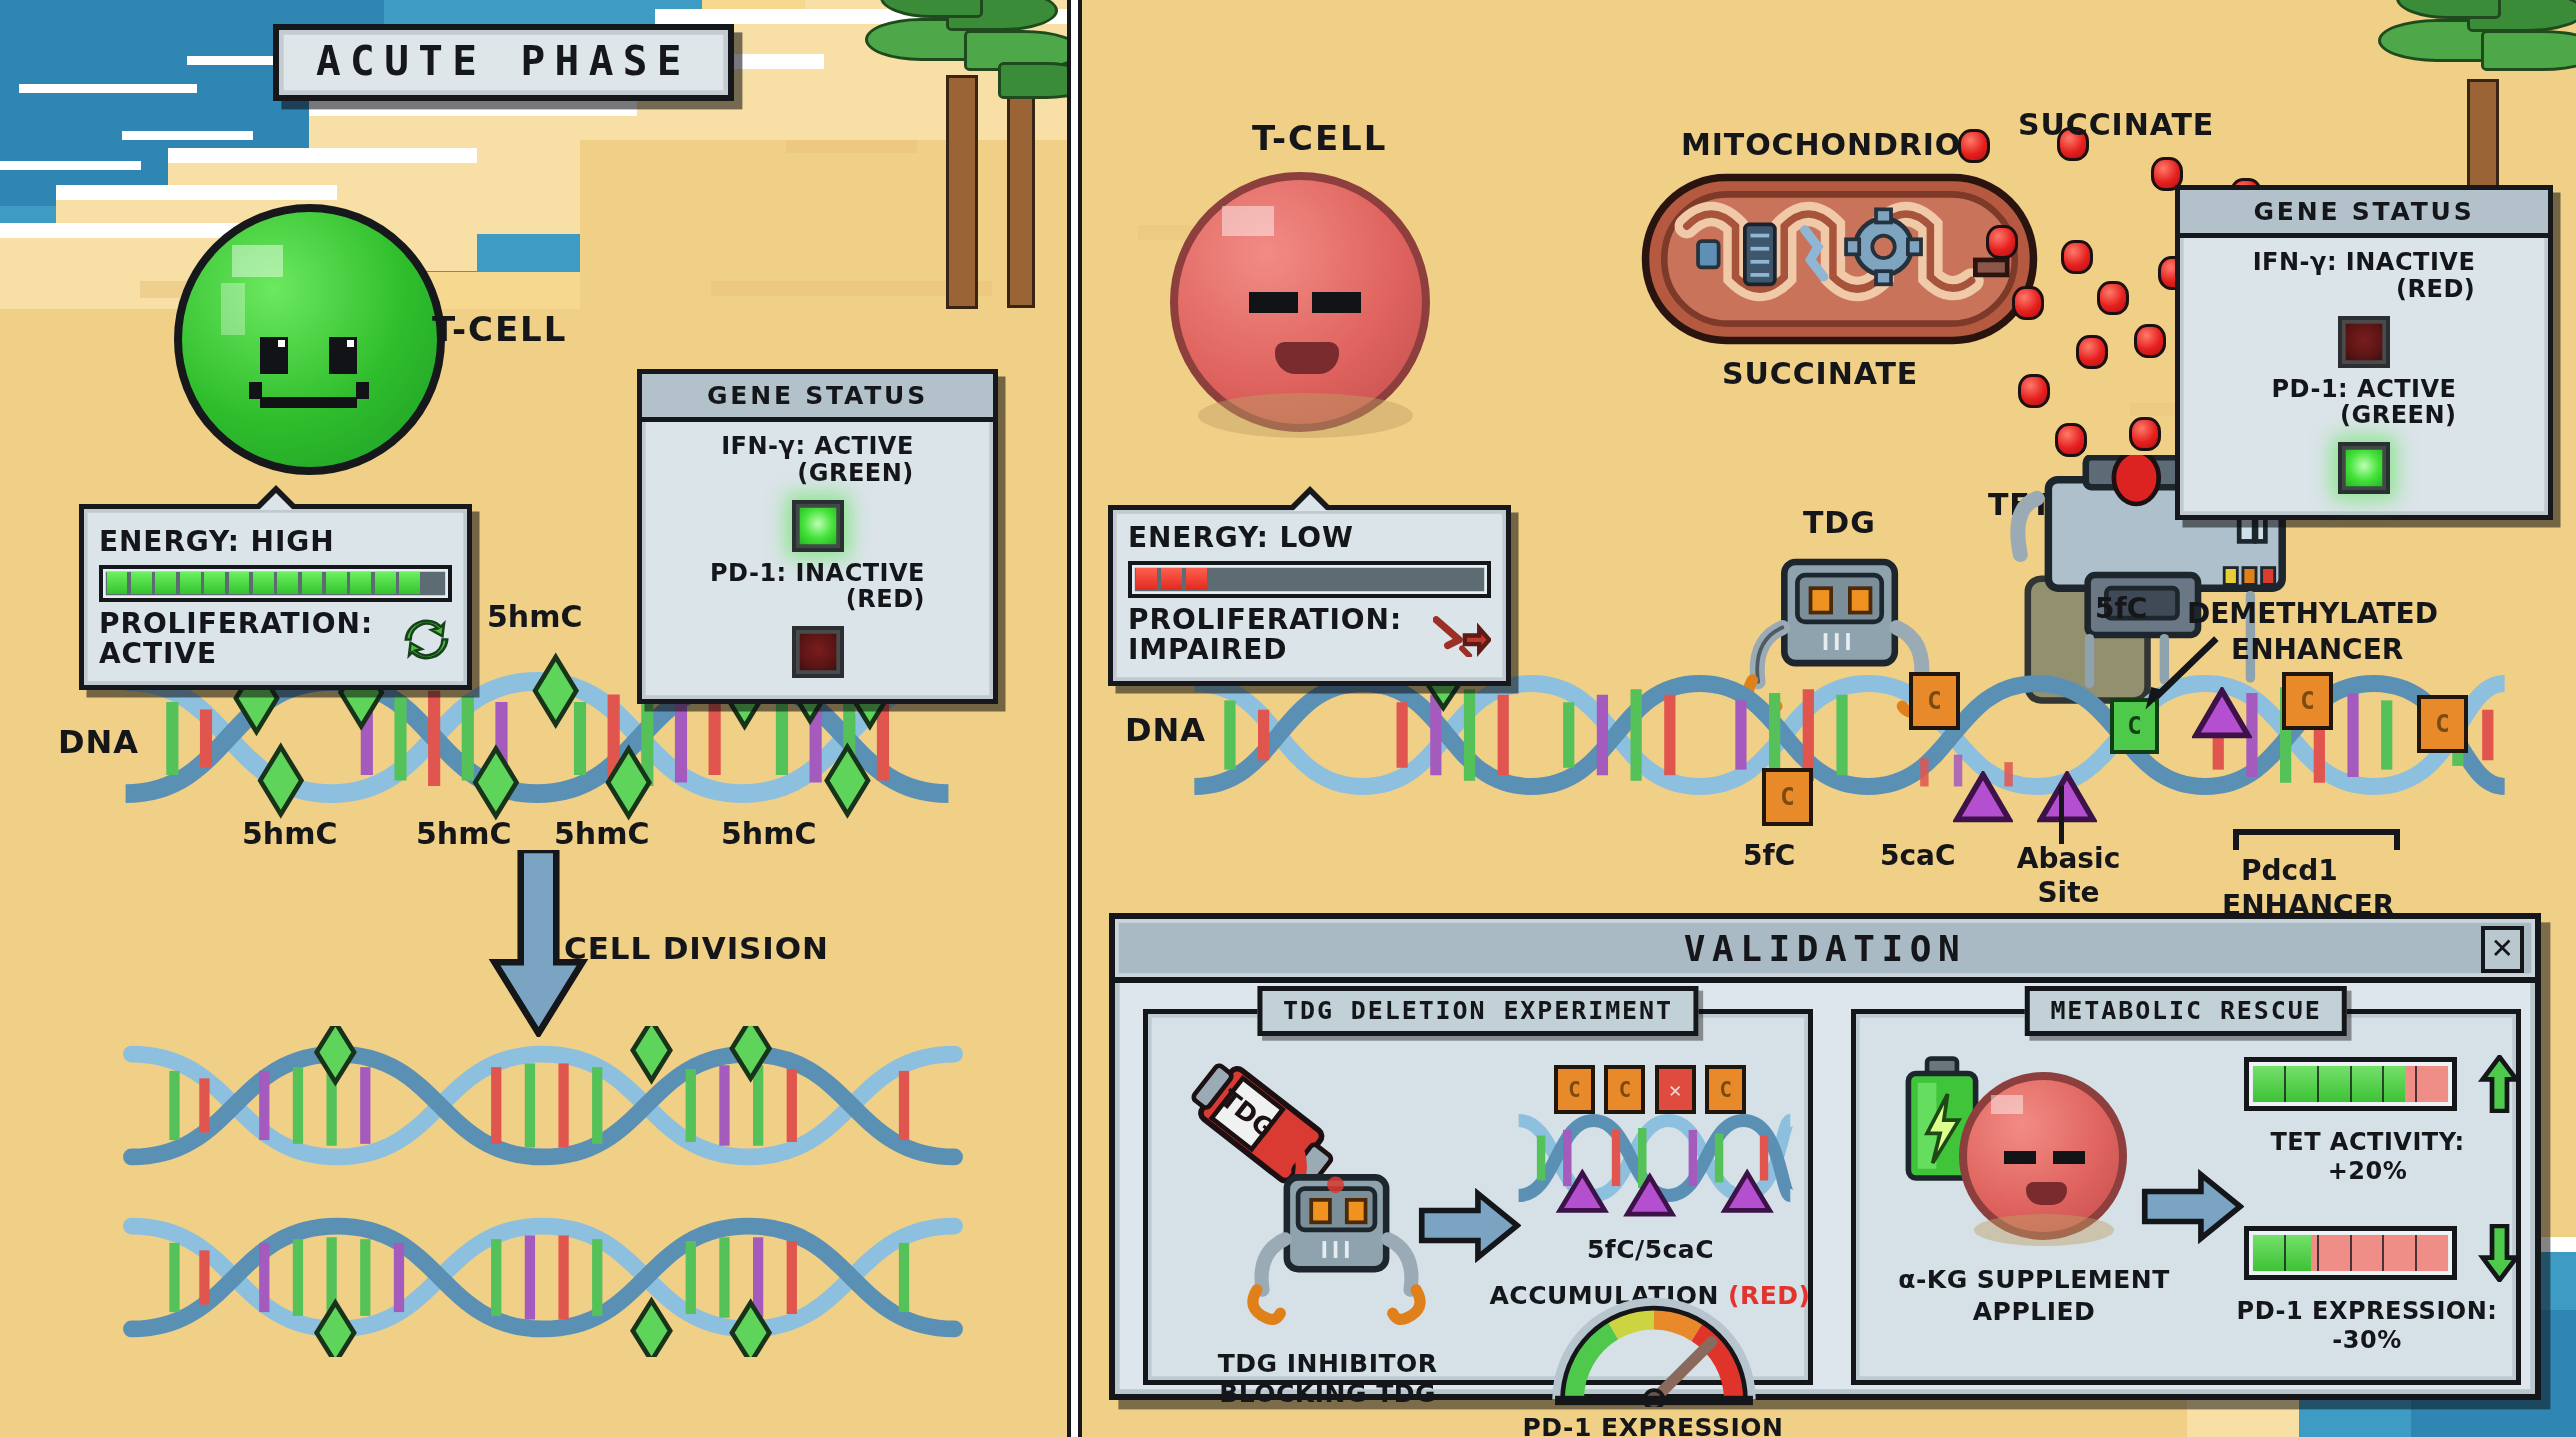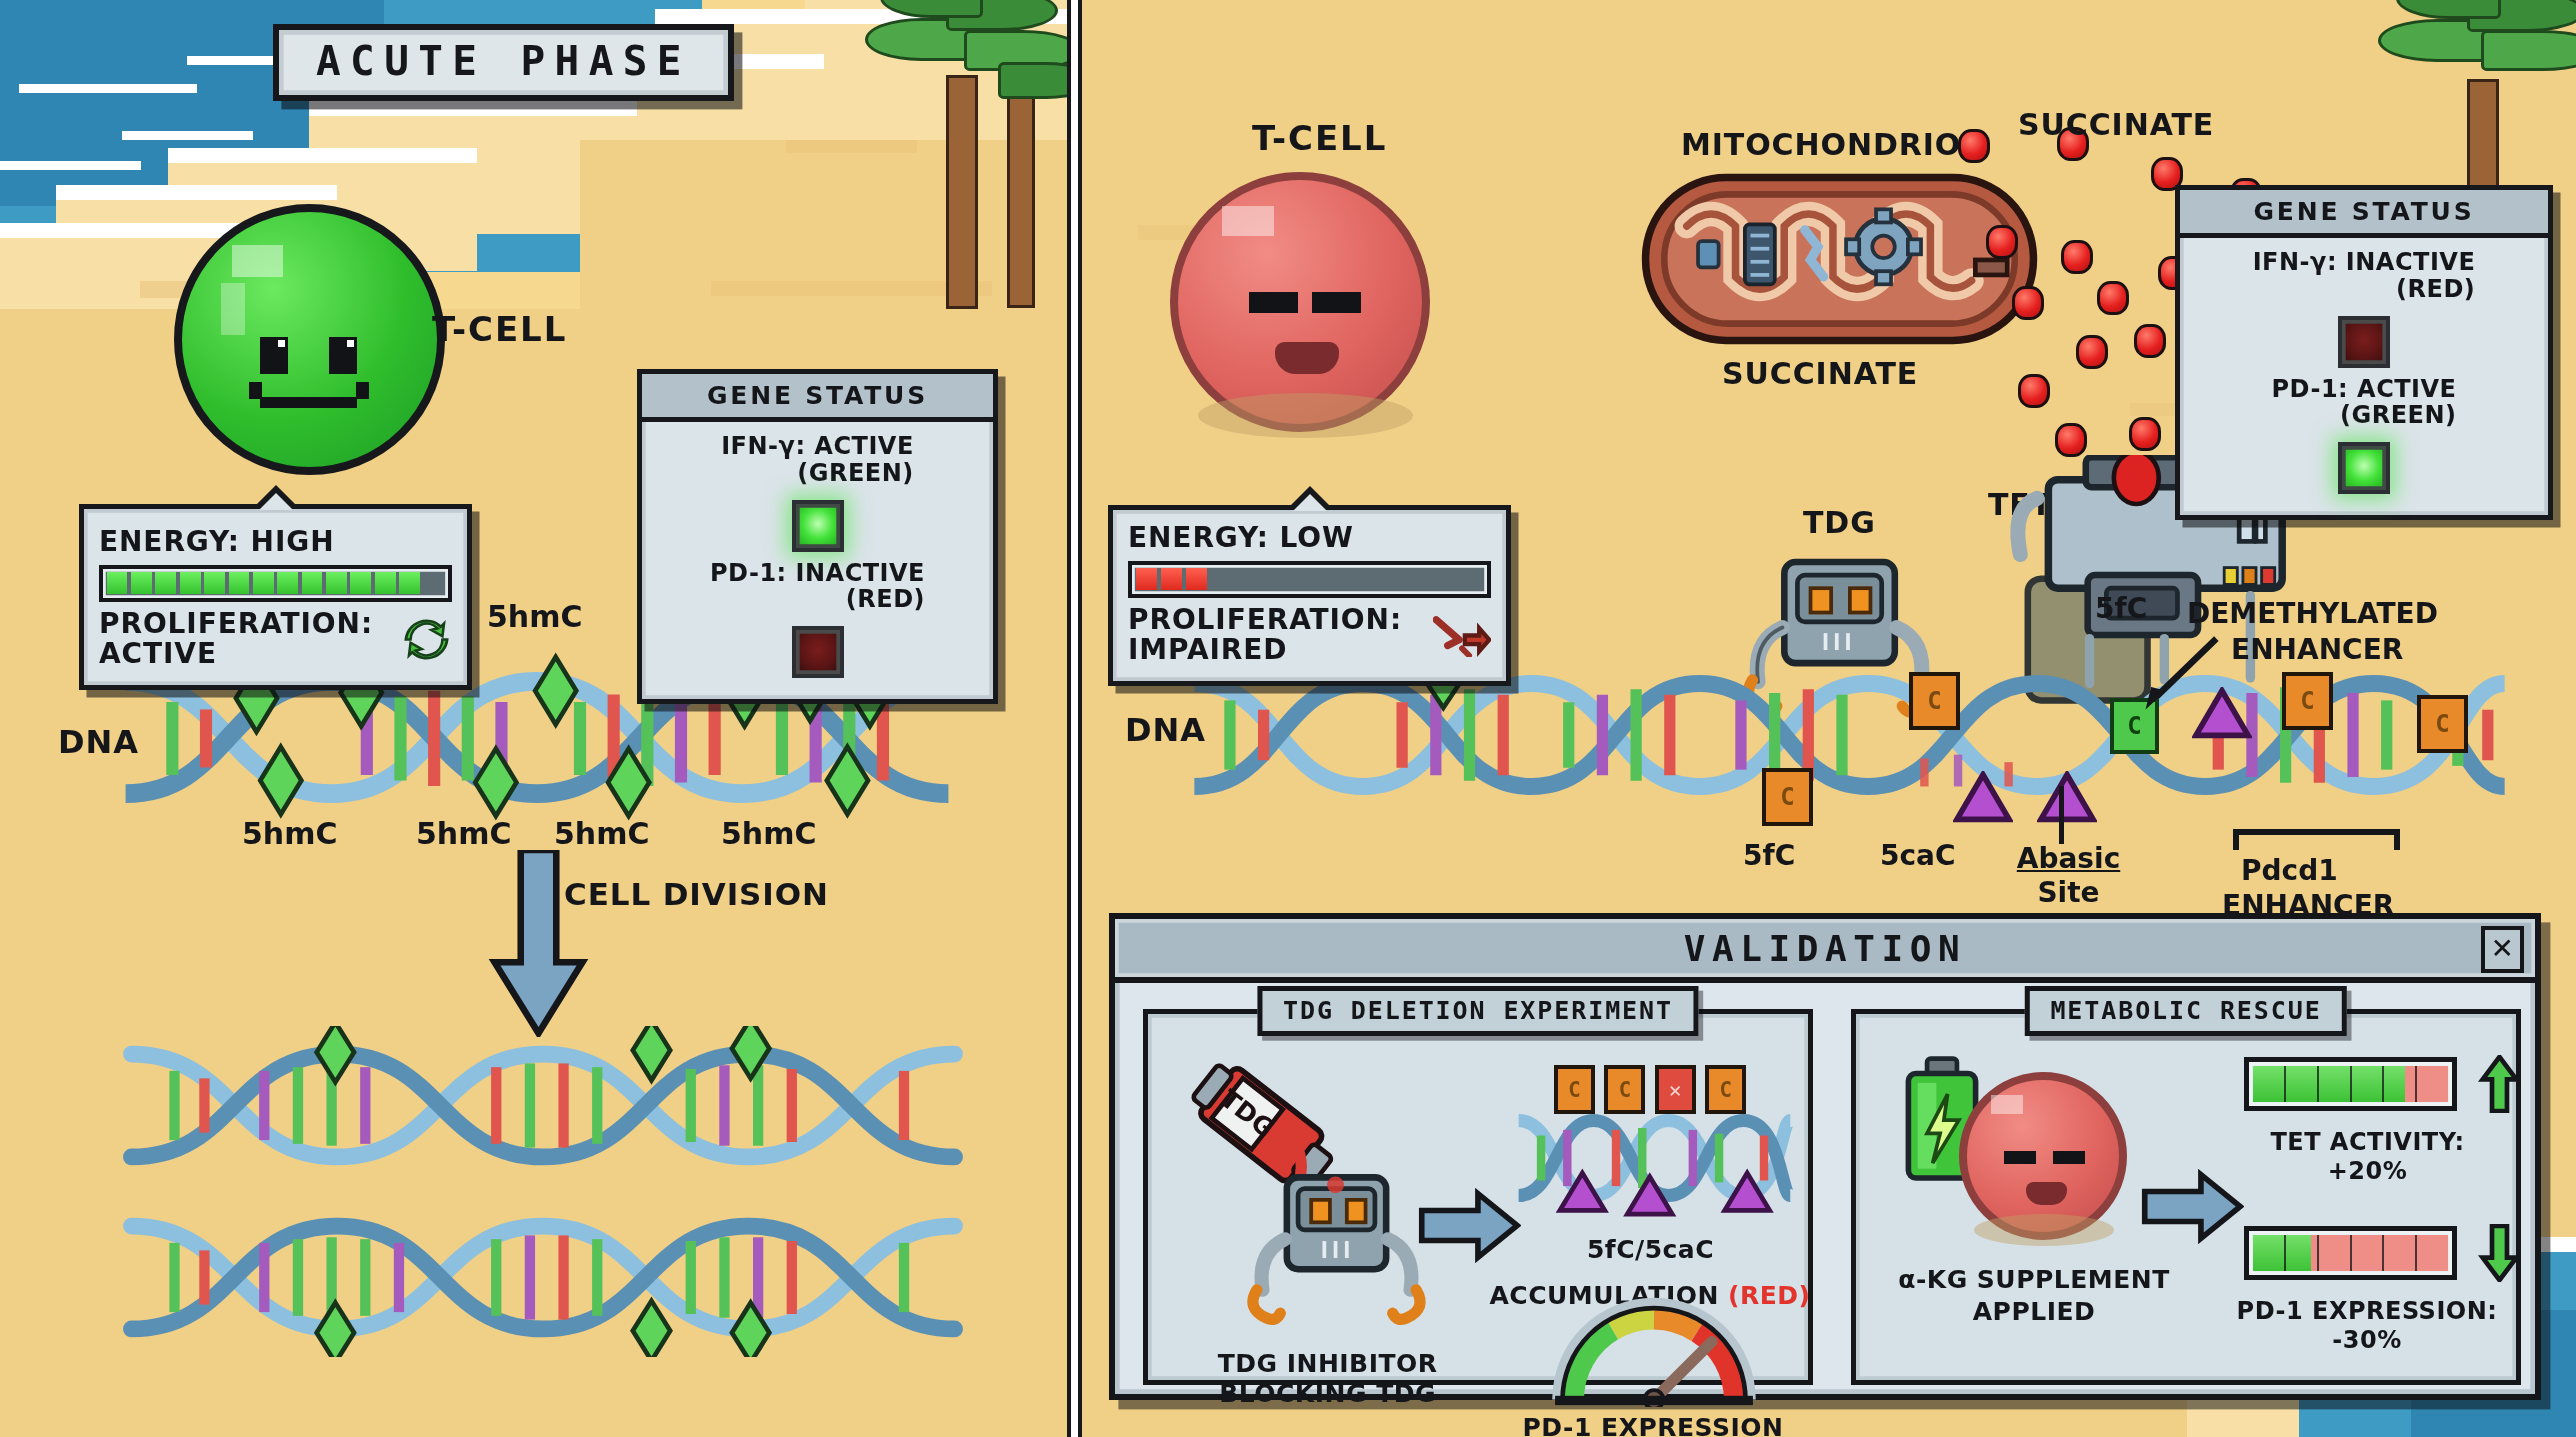--- a/index.html
+++ b/index.html
@@ -420,21 +420,21 @@
     <div class="tag" style="left:487px;top:599px;font-size:30px;">5hmC</div>
     <div class="tag" style="left:698px;top:597px;font-size:30px;">5hmC</div>
     <div class="tag" style="left:242px;top:816px;font-size:30px;">5hmC</div>
     <div class="tag" style="left:416px;top:816px;font-size:30px;">5hmC</div>
     <div class="tag" style="left:554px;top:816px;font-size:30px;">5hmC</div>
     <div class="tag" style="left:721px;top:816px;font-size:30px;">5hmC</div>
 
     <svg class="arrow-down" style="left:487px;top:850px;width:103px;height:187px;" viewBox="0 0 110 200">
       <path d="M36 0 h38 v120 h28 L55 196 8 120 h28 z" fill="#7ba3c2" stroke="#14161a" stroke-width="7"></path>
     </svg>
-    <div class="tag" style="left:564px;top:876px;font-size:31px;letter-spacing:0.9px;">CELL DIVISION</div>
+    <div class="tag" style="left:564px;top:930px;font-size:31px;letter-spacing:0.9px;">CELL DIVISION</div>
 
     <svg class="dna" style="left:122px;top:1026px;width:842px;height:159px;" viewBox="0 0 900 170">
       <path d="M10 30 C 120 30 120 140 230 140 S 340 30 450 30 S 560 140 670 140 S 780 30 890 30" fill="none" stroke="#8dc0de" stroke-width="18" stroke-linecap="round"></path>
       <path d="M10 140 C 120 140 120 30 230 30 S 340 140 450 140 S 560 30 670 30 S 780 140 890 140" fill="none" stroke="#5b90b5" stroke-width="18" stroke-linecap="round"></path>
       <g stroke-width="11">
         <line x1="56" y1="48" x2="56" y2="122" stroke="#55c159"></line>
         <line x1="88" y1="56" x2="88" y2="114" stroke="#e0564f"></line>
         <line x1="152" y1="48" x2="152" y2="122" stroke="#a45bbd"></line>
         <line x1="188" y1="44" x2="188" y2="126" stroke="#55c159"></line>
         <line x1="224" y1="42" x2="224" y2="128" stroke="#55c159"></line>
@@ -723,21 +723,21 @@
       <svg style="position:absolute;left:1110px;top:687px;width:60px;height:54px;" viewBox="0 0 64 58">
         <polygon points="32,4 60,52 4,52" fill="#b44fd0" stroke="#3d1248" stroke-width="6"></polygon>
       </svg>
     </div>
 
     <div class="tag" style="left:1013px;top:592px;font-size:28px;">5fC</div>
     <div class="tag" style="left:661px;top:839px;font-size:28px;">5fC</div>
     <div class="tag" style="left:798px;top:839px;font-size:28px;">5caC</div>
 
     <div class="leader" style="left:977px;top:786px;height:58px;"></div>
-    <div class="tag" style="left:921px;top:842px;font-size:28px;text-align:center;width:131px;text-decoration:underline;">Abasic</div>
+    <div class="tag" style="left:921px;top:842px;font-size:28px;text-align:center;width:131px;">Abasic</div>
     <div class="tag" style="left:921px;top:876px;font-size:28px;text-align:center;width:131px;">Site</div>
 
     <div class="tag" style="left:1105px;top:597px;font-size:28px;">DEMETHYLATED</div>
     <div class="tag" style="left:1149px;top:633px;font-size:28px;">ENHANCER</div>
     <svg style="position:absolute;left:1056px;top:633px;width:84px;height:82px;" viewBox="0 0 90 88">
       <path d="M84 6 L20 68" stroke="#14161a" stroke-width="7" fill="none"></path>
       <polygon points="8,82 30,62 14,58" fill="#14161a"></polygon>
     </svg>
 
     <div class="bracket" style="left:1151px;top:829px;width:167px;height:20.6px;">

